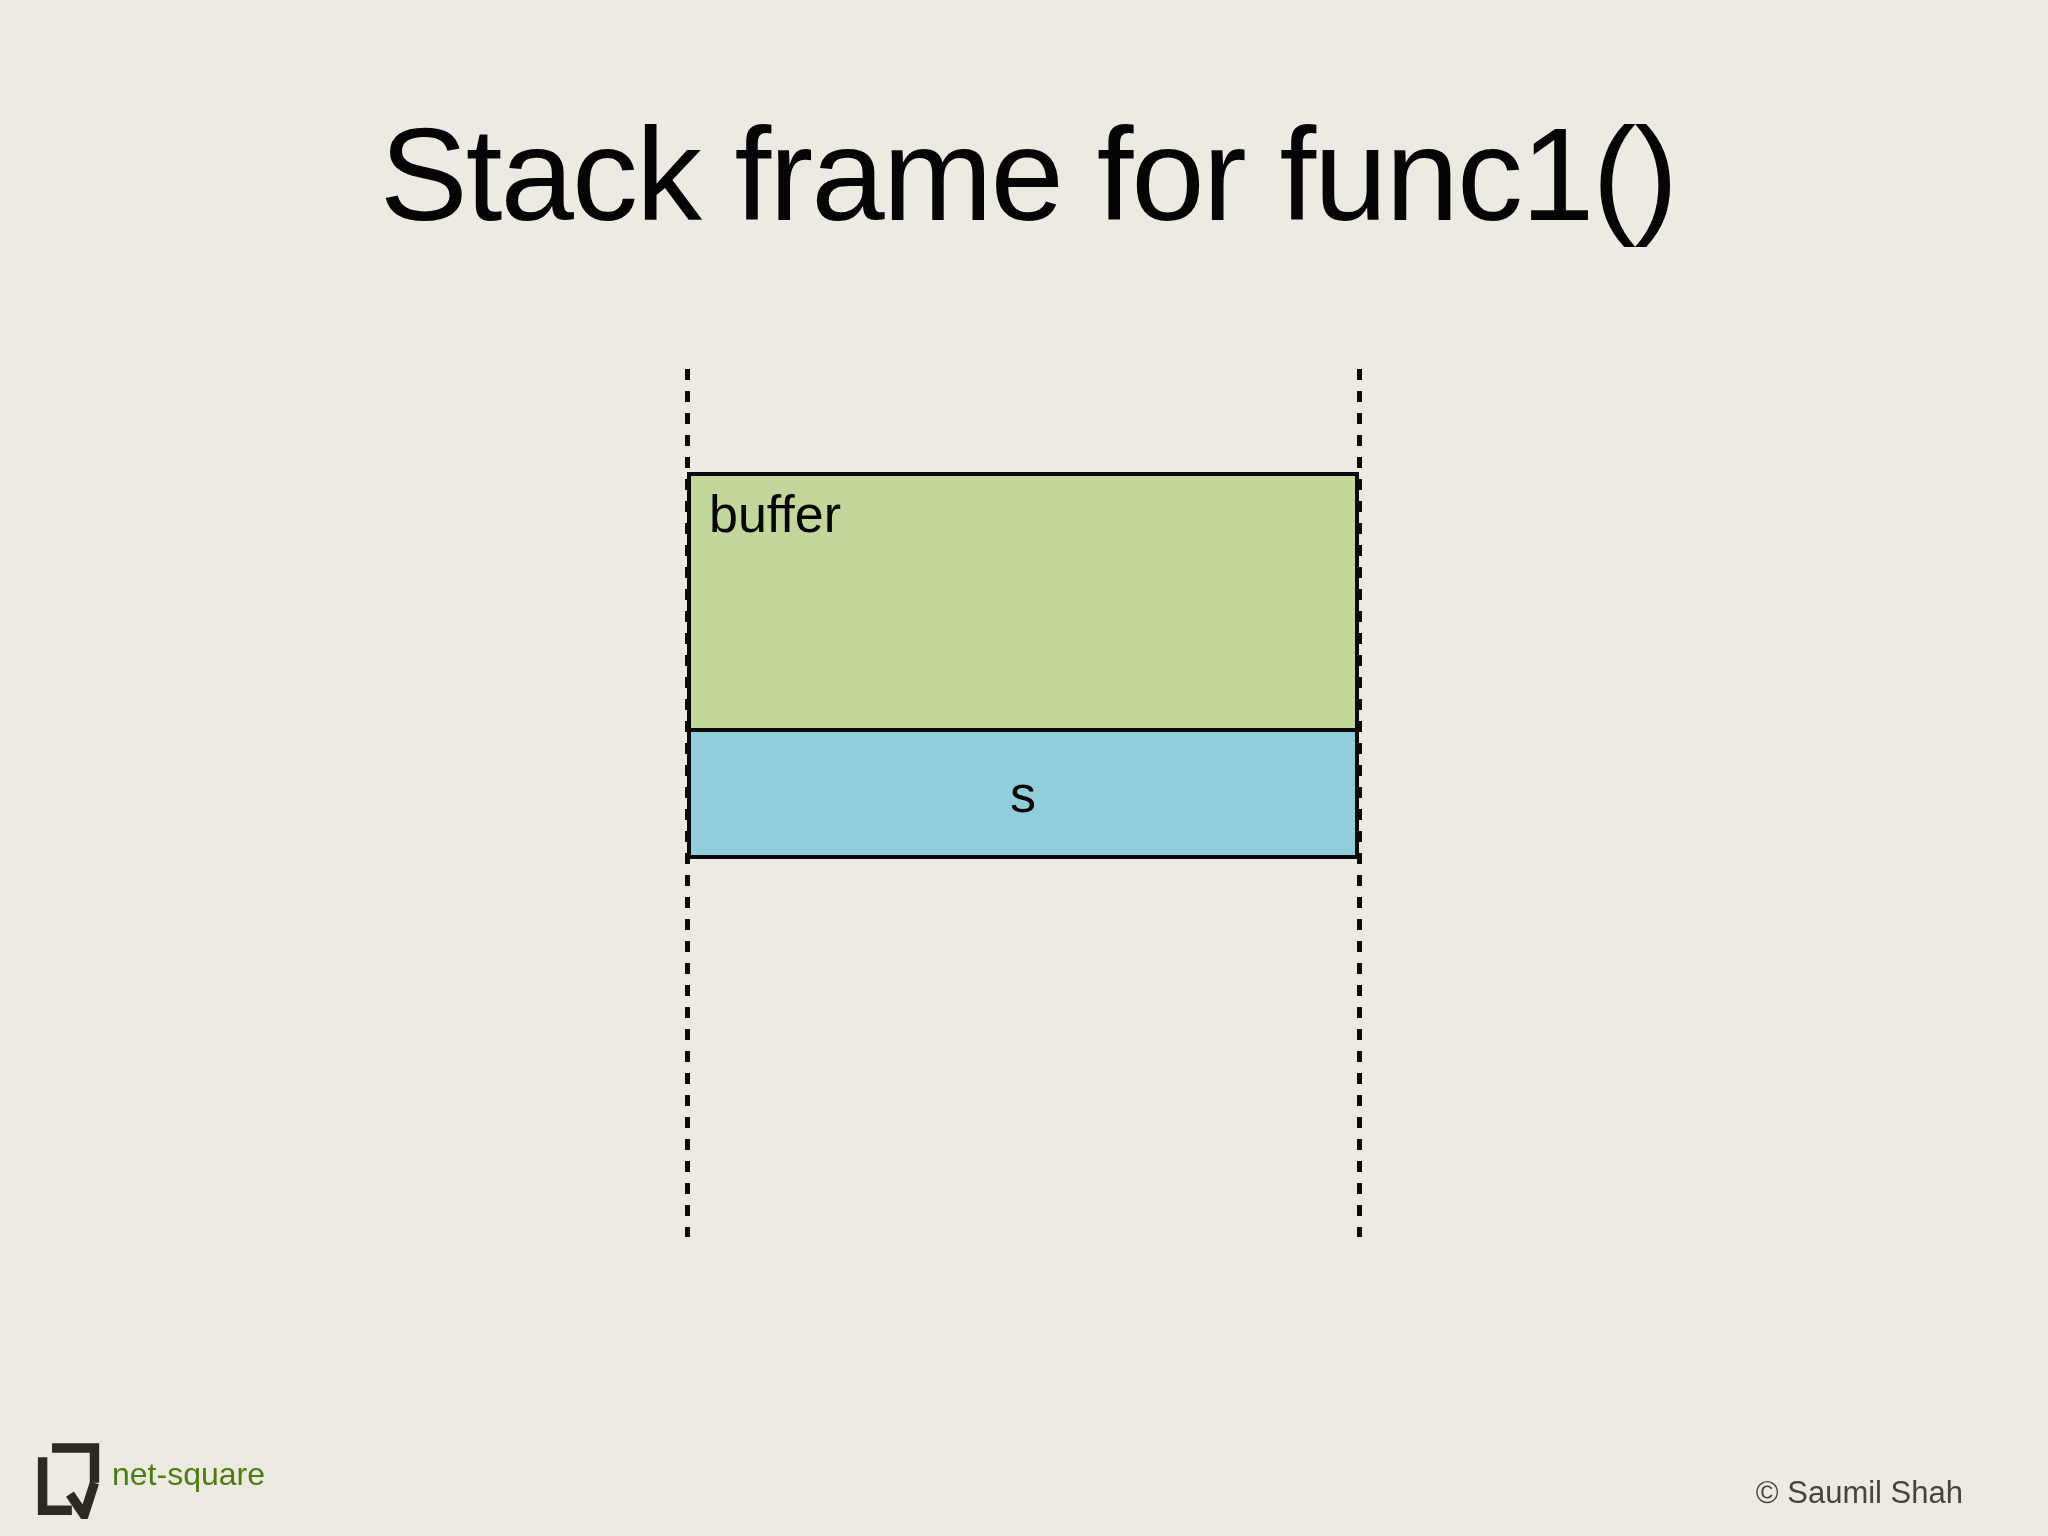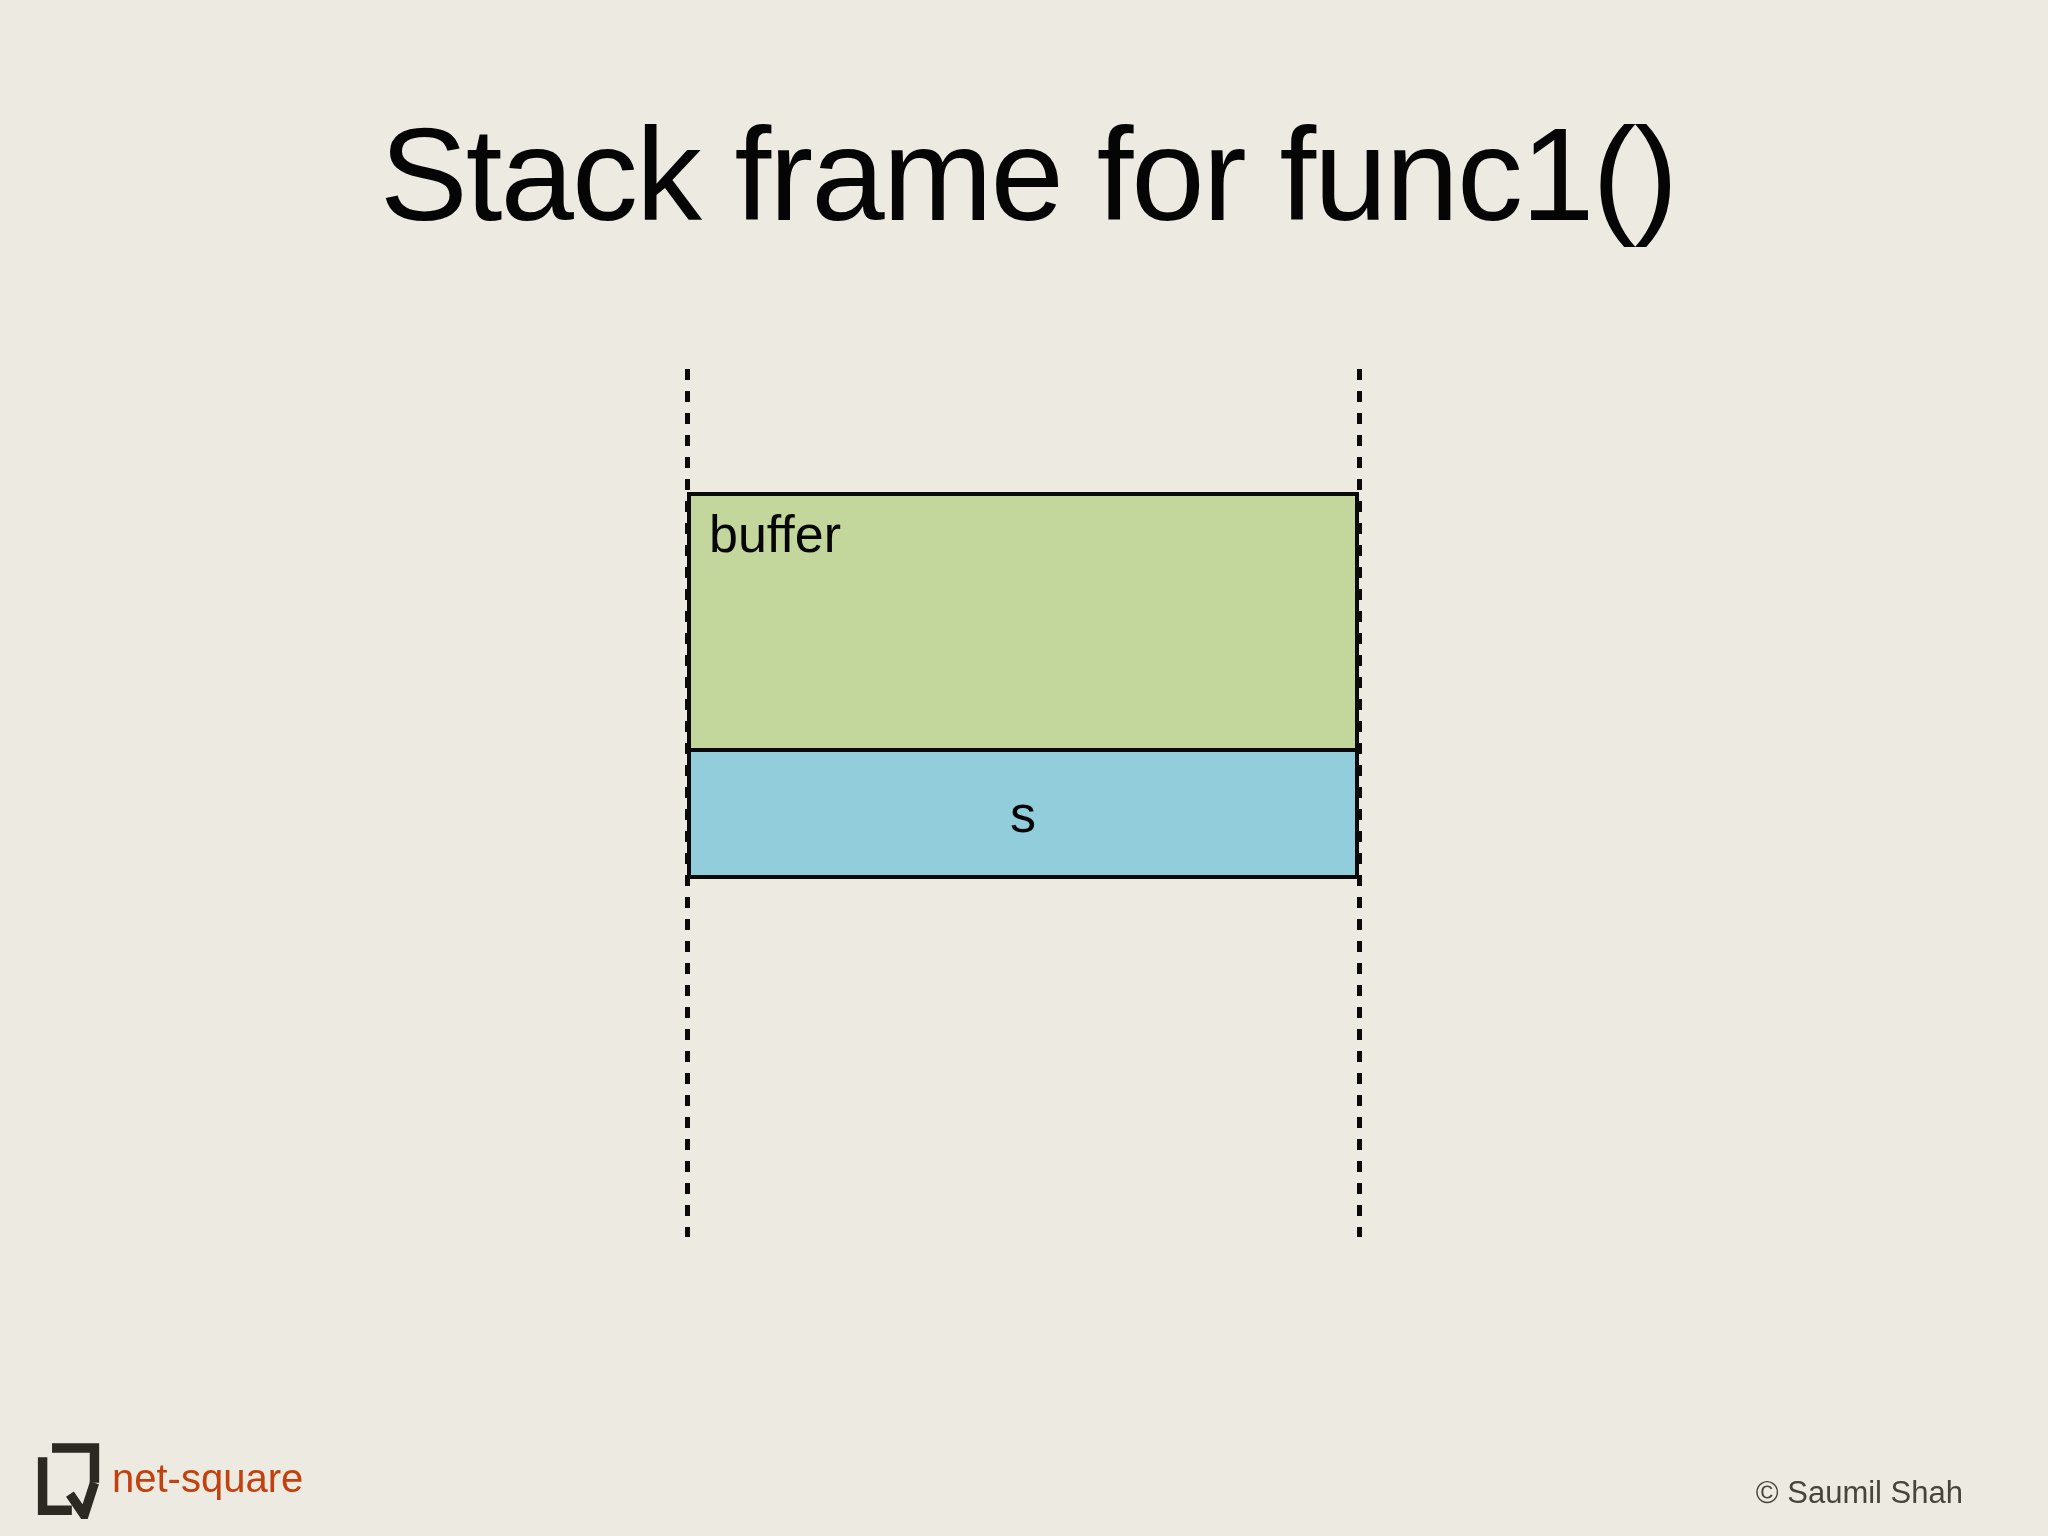--- a/index.html
+++ b/index.html
@@ -43,21 +43,20 @@
   }
   .dash-left  { left: 685px; }
   .dash-right { left: 1357px; }
 
   
   .stack {
     position: absolute;
     left: 687px;
     top: 472px;
     width: 672px;
-    margin-top: 20px;
   }
   .stack-box {
     box-sizing: border-box;
     width: 672px;
     border: 4px solid #0a0a0a;
     display: flex;
     color: #060606;
     font-size: 52px;
   }
   .stack-box + .stack-box { margin-top: -4px; }
@@ -82,22 +81,22 @@
   
   .footer-logo {
     position: absolute;
     left: 36px;
     top: 1441px;
   }
   .brand-text {
     position: absolute;
     left: 112px;
     top: 1458px;
-    font-size: 40px;
-    color: #c2410c;
+    font-size: 32px;
+    color: #4d7c0f;
     line-height: 1.0;
   }
   .copyright-text {
     position: absolute;
     right: 85px;
     top: 1477px;
     font-size: 31px;
     color: #45453c;
     line-height: 1.0;
     margin-left: 44px;

